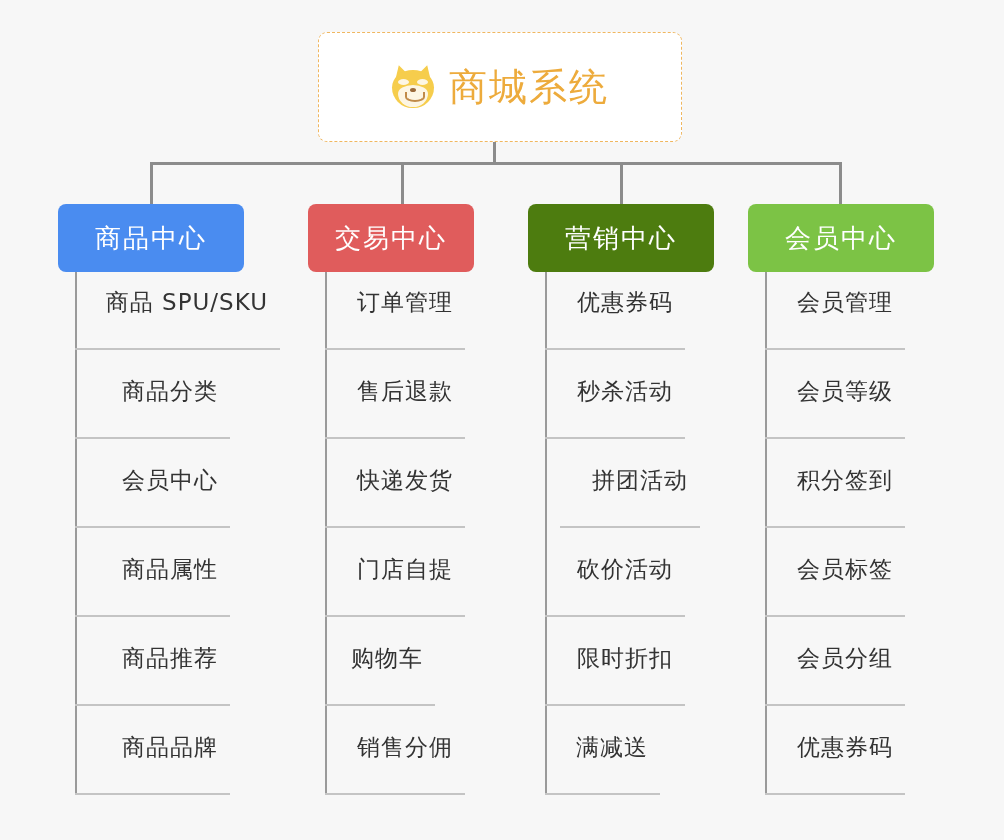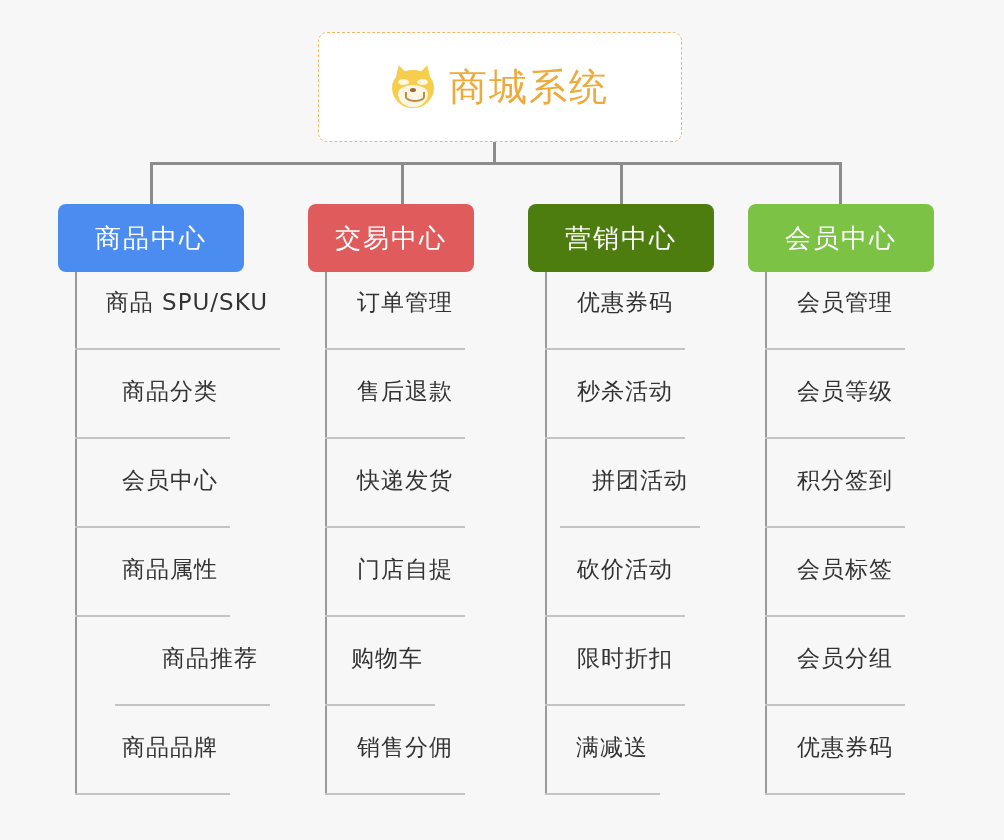--- a/index.html
+++ b/index.html
@@ -202,21 +202,21 @@
       </div>
       <div class="leaf" style="left: 75px; top: 379px; width: 155px;">
         <span class="leaf-label">商品分类</span>
       </div>
       <div class="leaf" style="left: 75px; top: 468px; width: 155px;">
         <span class="leaf-label">会员中心</span>
       </div>
       <div class="leaf" style="left: 75px; top: 557px; width: 155px;">
         <span class="leaf-label">商品属性</span>
       </div>
-      <div class="leaf" style="left: 75px; top: 646px; width: 155px; margin-left: 40px;">
+      <div class="leaf" style="left: 75px; top: 646px; width: 155px;">
         <span class="leaf-label">商品推荐</span>
       </div>
       <div class="leaf" style="left: 75px; top: 735px; width: 155px;">
         <span class="leaf-label">商品品牌</span>
       </div>
       <div class="branch branch-header" style="left: 308px; width: 166px; background: rgb(224, 92, 92);">
         <span>交易中心</span>
       </div>
       <div class="spine" style="left: 325px; height: 523px;"></div>
       <div class="leaf" style="left: 325px; top: 290px; width: 140px;">

